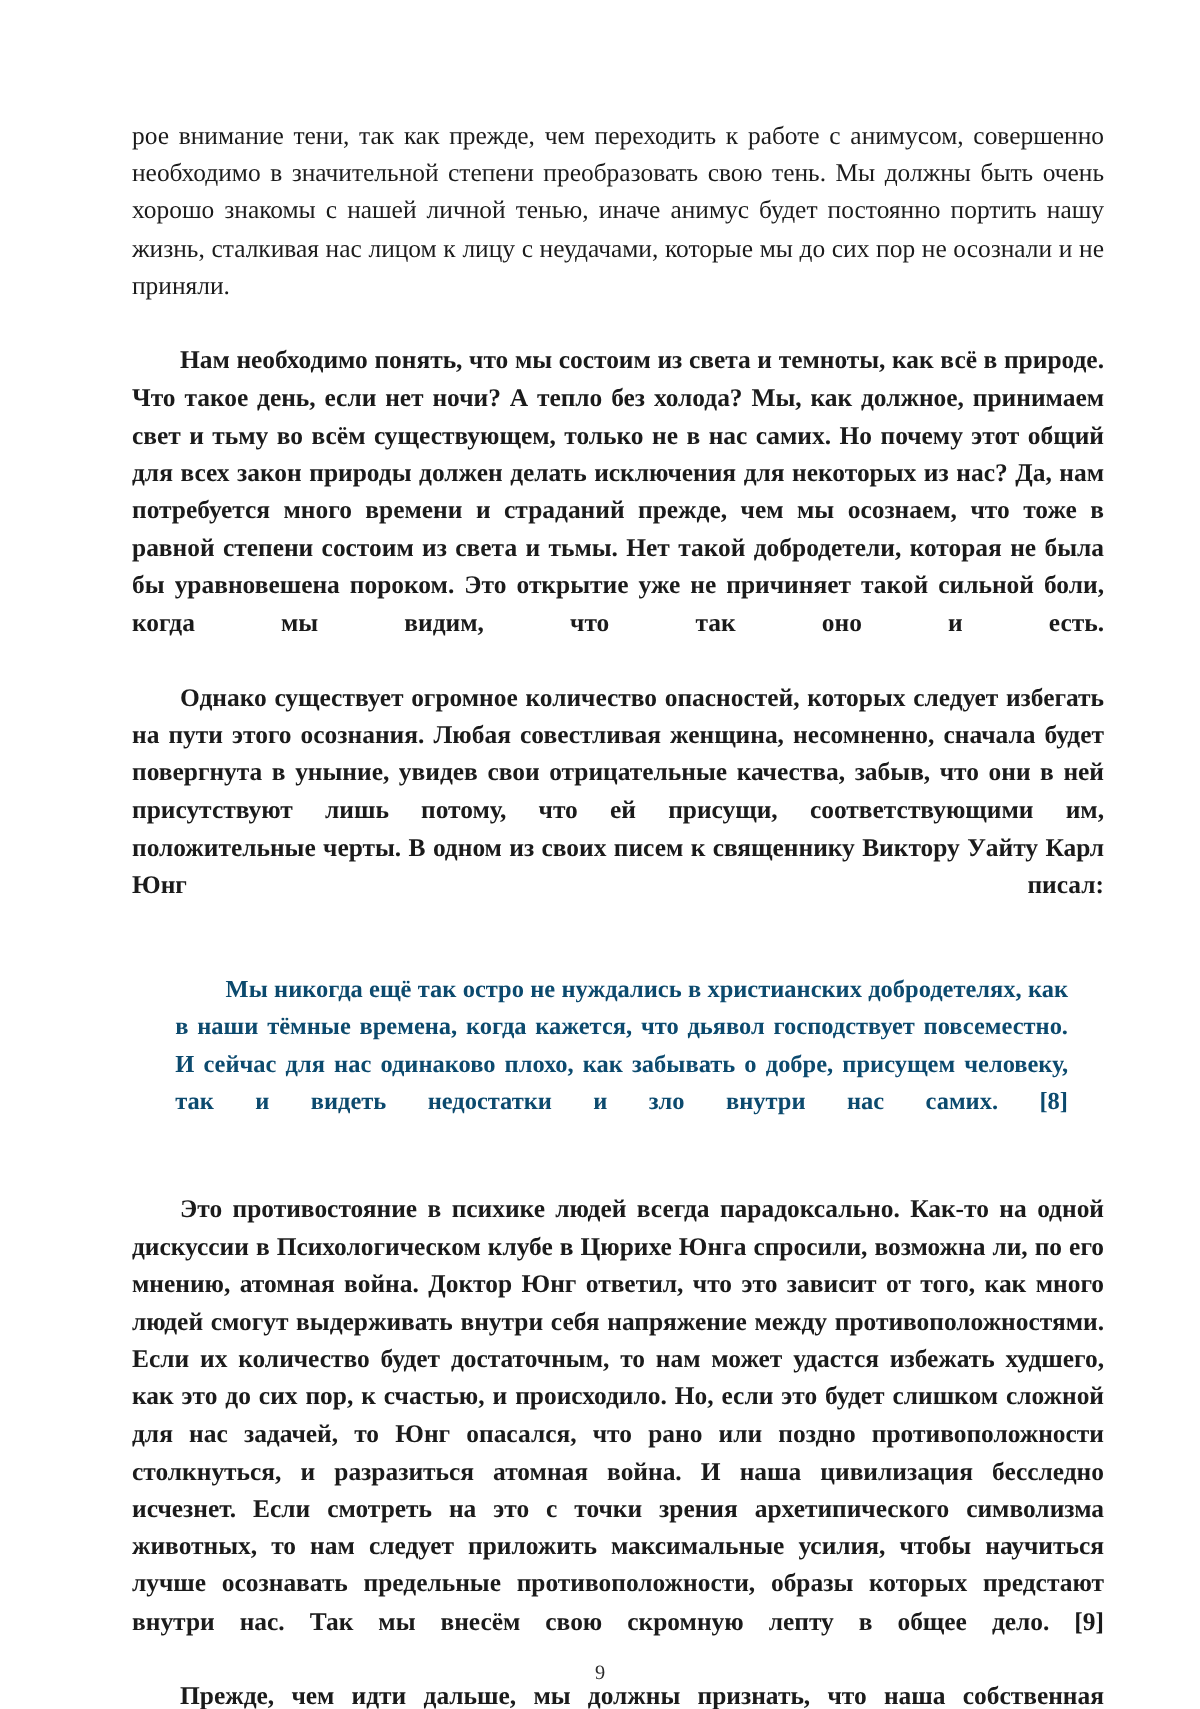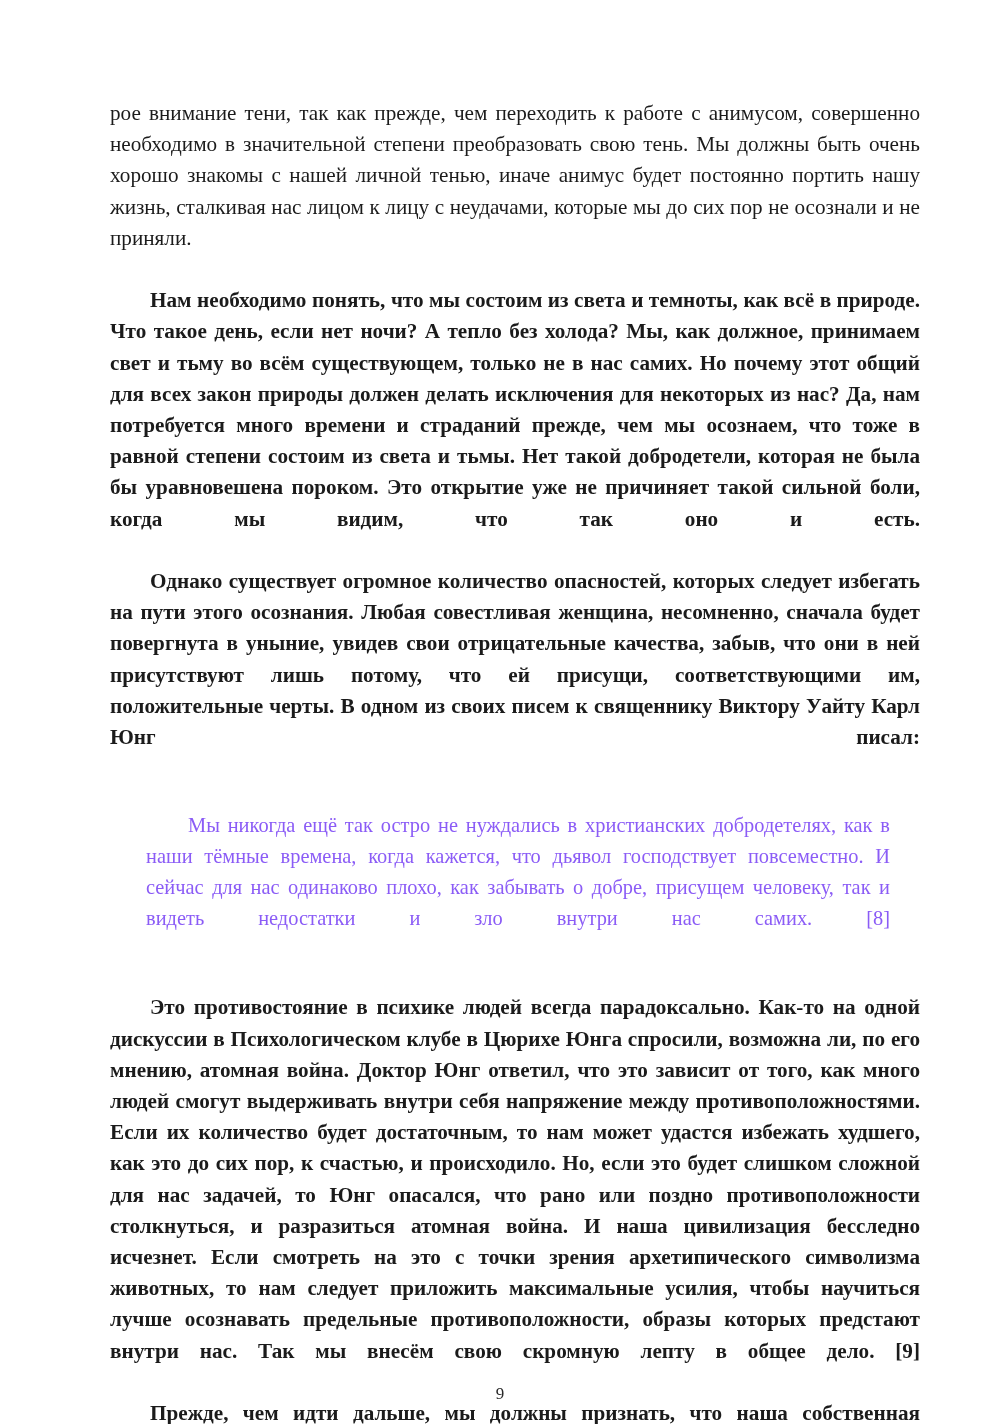--- a/index.html
+++ b/index.html
@@ -41,26 +41,27 @@
   }
   .quote-block {
     margin: 0;
     padding: 0;
   }
   p.quote-par {
     margin: 0;
     font-family: "Liberation Serif", "DejaVu Serif", serif;
     font-size: 20.4px;
     line-height: 30.8px;
-    color: #8b5cf6;
+    color: #0c4a6e;
     text-align: justify;
     text-justify: inter-word;
     text-indent: 42px;
     padding-left: 36px;
     padding-right: 30px;
+    font-weight: bold;
   }
   .spacer-quote-top { height: 26px; }
   .spacer-quote-bottom { height: 28px; }
   .page-number {
     position: absolute;
     left: 0;
     right: 0;
     top: 1368px;
     text-align: center;
     font-family: "Liberation Serif", "DejaVu Serif", serif;

